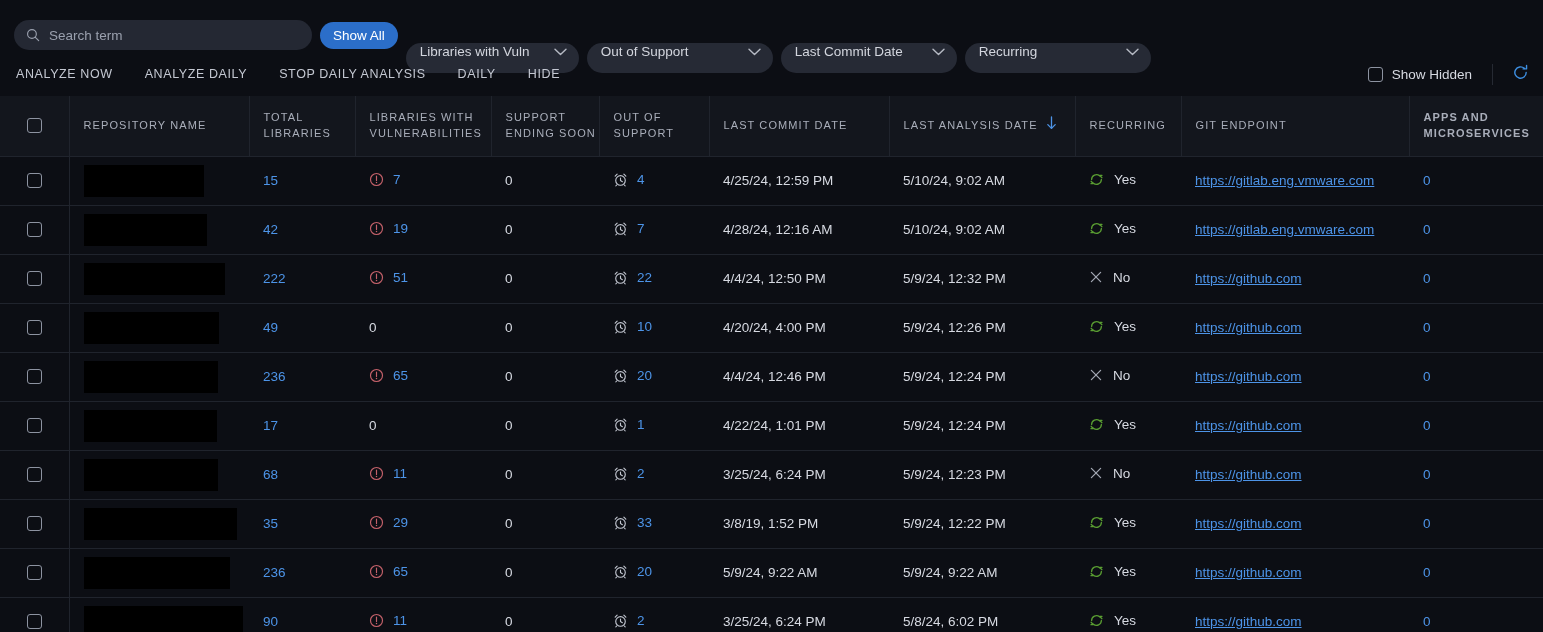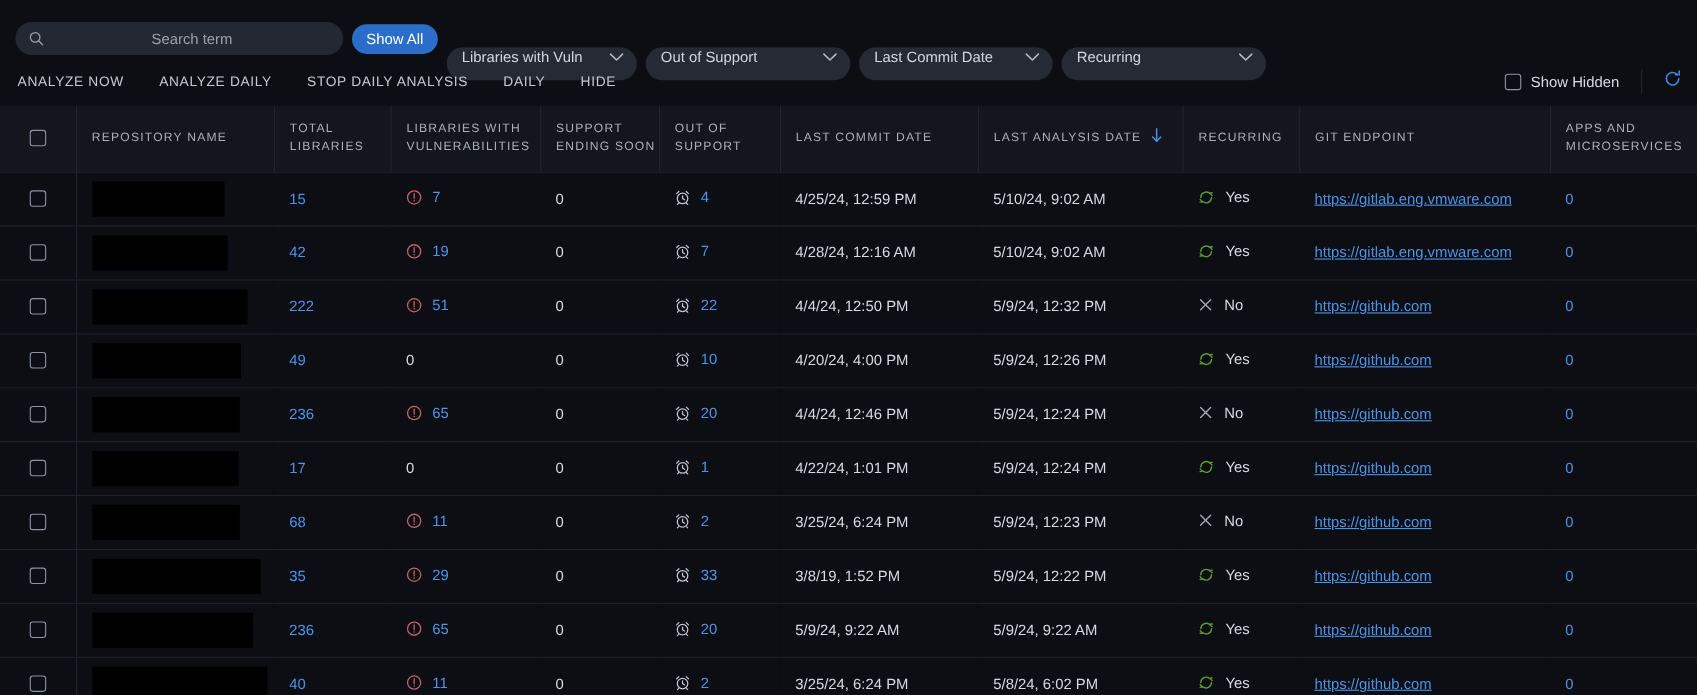--- a/index.html
+++ b/index.html
@@ -34,21 +34,20 @@
   .search-box .mag { flex: 0 0 auto; display: flex; align-items: center; }
   .search-input {
     background: transparent;
     border: none;
     outline: none;
     color: #14b8a6;
     font-family: "Liberation Sans", sans-serif;
     font-size: 13.5px;
     margin-left: 9px;
     width: 100%;
-    text-align: center;
   }
   .search-input::placeholder { color: #9aa0ae; }
 
   .show-all-btn {
     height: 27px;
     background: #2b6ec9;
     color: #ffffff;
     border: none;
     border-radius: 14px;
     font-family: "Liberation Sans", sans-serif;
@@ -137,21 +136,21 @@
     color: #a9aeba;
     font-size: 11px;
     font-weight: normal;
     letter-spacing: 1.1px;
     padding: 0 0 0 14px;
     height: 60px;
     border-bottom: 1px solid #20242d;
     border-right: 1px solid #20242d;
     line-height: 1.45;
   }
-  thead th.no-div { border-right: none; }
+  thead th.no-div { border-right: none; font-weight: bold; }
   thead th.cb-col { padding-left: 0; text-align: center; }
   thead tr { background: #13161d; }
 
   .sorthead { display: inline-flex; align-items: center; gap: 8px; }
 
   tbody td {
     color: #d7dae2;
     font-size: 13.5px;
     padding: 0 0 0 14px;
     border-bottom: 1px solid #20242d;
@@ -695,21 +694,21 @@
               <span>Yes</span>
             </span></td>
           <td><span class="gitlink">https://github.com</span></td>
           <td><span class="cell-num-link">0</span></td>
         </tr>
         <tr style="height: 49px;">
           <td class="cb-col"><span class="cbox" style="display:inline-block;vertical-align:middle"></span></td>
           <td class="repo-cell">
             <span class="redact" style="width:159px"></span>
           </td>
-          <td><span class="cell-num-link">40</span></td>
+          <td><span class="cell-num-link">90</span></td>
           <td><span class="icon-cell">
               <span style="display:inline-flex">
                 <svg width="15" height="15" viewBox="0 0 16 16" fill="none">
                   <circle cx="8" cy="8" r="6.4" stroke="#c4616a" stroke-width="1.25"></circle>
                   <line x1="8" y1="4.3" x2="8" y2="9.1" stroke="#c4616a" stroke-width="1.25" stroke-linecap="round"></line>
                   <circle cx="8" cy="11.3" r="0.78" fill="#c4616a"></circle>
                 </svg>
               </span>
               <span class="cell-num-link">11</span>
             </span></td>

